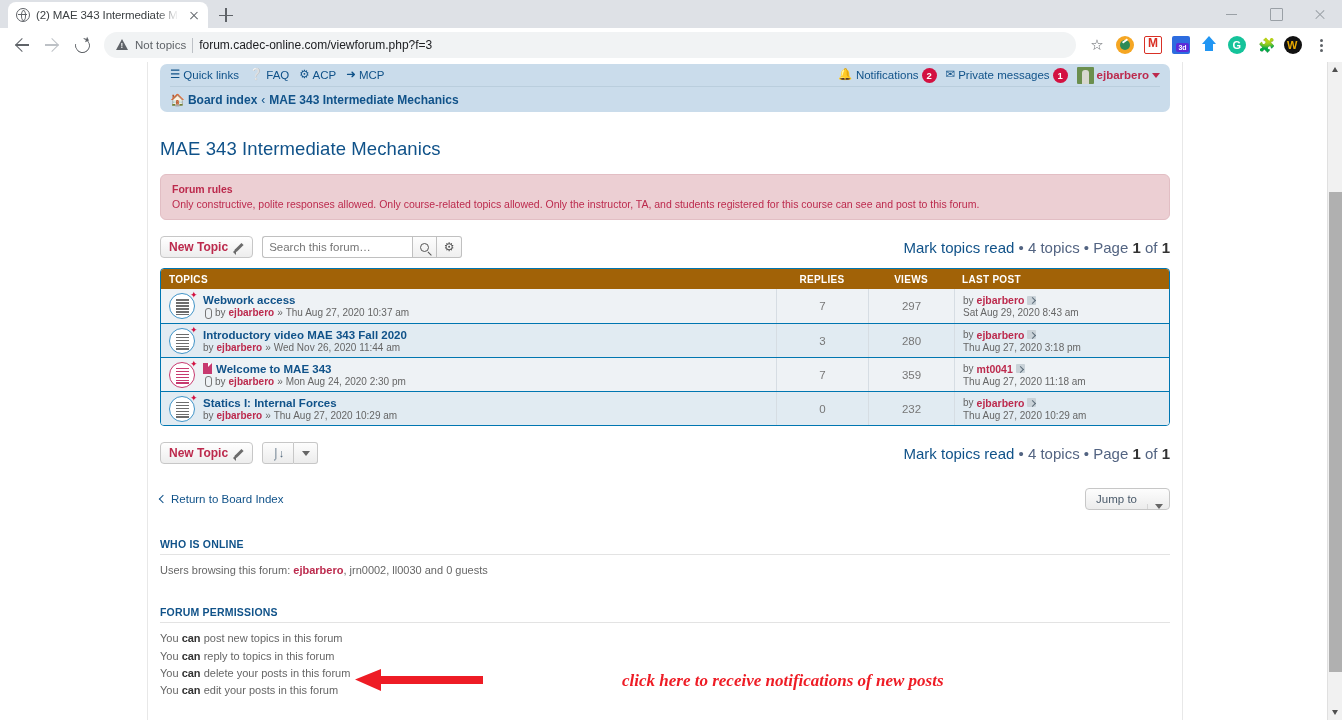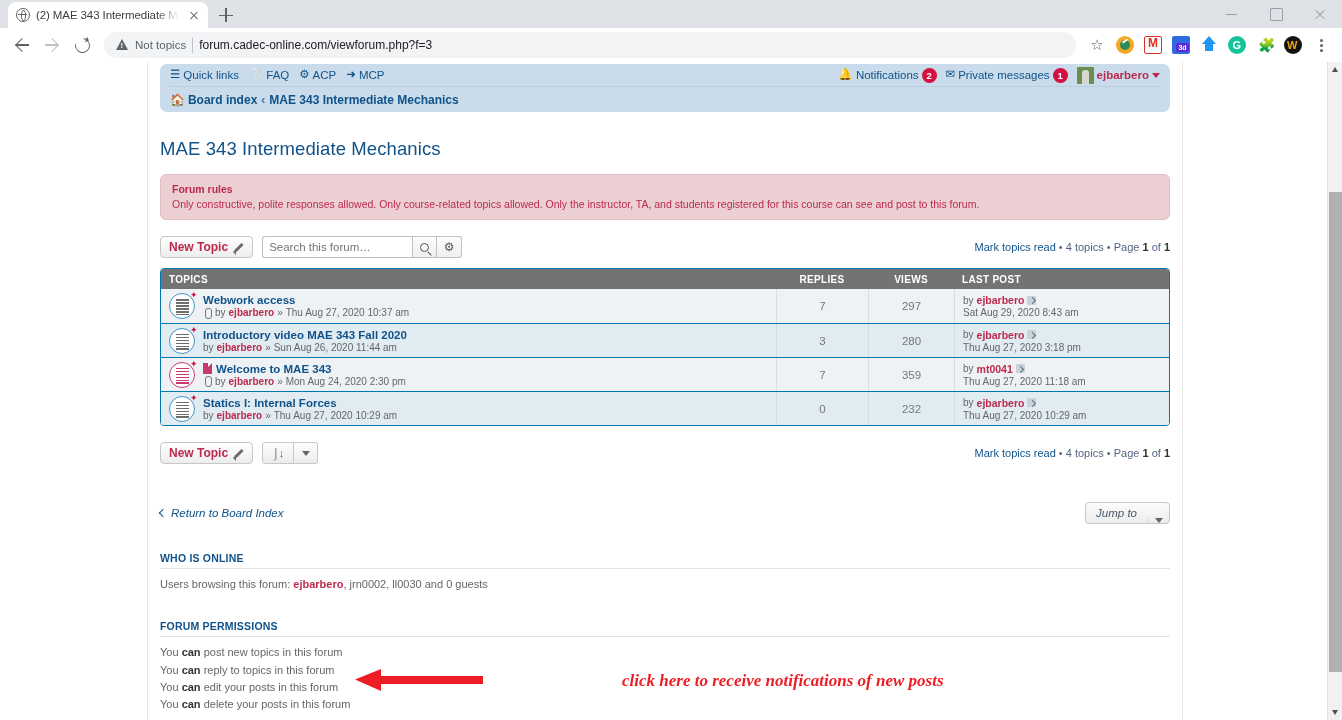--- a/index.html
+++ b/index.html
@@ -281,32 +281,32 @@
   .mag {
     width: 9px; height: 9px; border: 1.4px solid #555; border-radius: 50%;
     position: relative;
   }
   .mag::after {
     content: ""; position: absolute; right: -4px; bottom: -3px;
     width: 5px; height: 1.4px; background: #555; transform: rotate(45deg);
   }
   .gear { font-size: 12px; color: #555; line-height: 1; }
   .toolrow-right {
-    margin-left: auto; font-size: 11px; color: #536482;
+    margin-left: auto; font-size: 15px; color: #536482;
   }
   .toolrow-right a { color: #105289; text-decoration: none; }
   .toolrow-right b { color: #333; }
 
   
   .topiclist {
     margin-top: 9px; border: 1px solid #0076b1; border-radius: 4px;
     overflow: hidden;
   }
   .tl-head {
-    background: #737373; color: #fff; display: flex; align-items: center;
+    background: #a16207; color: #fff; display: flex; align-items: center;
     height: 20px; font-size: 10px; font-weight: bold; letter-spacing: 0.3px;
   }
   .tl-head .c-topics  { flex: 1; padding-left: 8px; }
   .tl-head .c-replies { width: 92px; text-align: center; }
   .tl-head .c-views   { width: 86px; text-align: center; }
   .tl-head .c-last    { width: 215px; padding-left: 8px; }
 
   .trow {
     display: flex; align-items: stretch; min-height: 34px;
     border-top: 1px solid #0076b1;
@@ -387,21 +387,21 @@
   }
   .sortbtn.a { border-radius: 3px 0 0 3px; width: 32px; }
   .sortbtn.b { border-radius: 0 3px 3px 0; border-left: none; width: 24px; }
   .sort-ico { font-size: 11px; color: #50667a; letter-spacing: -0.5px; }
   .caret-sm {
     width: 0; height: 0; border-left: 4px solid transparent;
     border-right: 4px solid transparent; border-top: 5px solid #666;
   }
 
   .navrow {
-    display: flex; align-items: center; margin-top: 36px; min-height: 24px; font-style: italic;
+    display: flex; align-items: center; margin-top: 22px; min-height: 24px;
   }
   .retlink { font-size: 11.5px; color: #105289; display: flex; align-items: center; gap: 5px; }
   .chev-l {
     width: 6px; height: 6px; border-left: 1.4px solid #105289;
     border-bottom: 1.4px solid #105289; transform: rotate(45deg);
   }
   .jumpto {
     margin-left: auto; display: flex; align-items: flex-end;
     border: 1px solid #c7c7c7; border-radius: 4px; overflow: hidden;
     background: linear-gradient(to bottom,#fdfdfd,#ececec);
@@ -659,21 +659,21 @@
                     <span class="dot">✦</span>
                   </div>
                   <div class="t-text">
                     <div class="t-title">
                       <a href="#" style="color:#105289;text-decoration:none;">Introductory video MAE 343 Fall 2020</a>
                     </div>
                     <div class="t-meta">
                       <span>by</span> 
                       <span class="author">ejbarbero</span> 
                       <span>»</span> 
-                      <span>Sun Aug 26, 2020 11:44 am</span>
+                      <span>Wed Nov 26, 2020 11:44 am</span>
                     </div>
                   </div>
                 </div>
                 <div class="t-replies">3</div>
                 <div class="t-views">280</div>
                 <div class="t-last">
                   <div class="l1">
                     <span>by</span> 
                     <span class="author">ejbarbero</span>
                     <span class="jump-ico"></span>
@@ -803,22 +803,22 @@
             <span class="me">ejbarbero</span><span>, jrn0002, ll0030 and 0 guests</span>
           </div>
         </div>
 
         <div class="sect">
           <div class="sect-h">FORUM PERMISSIONS</div>
           <div class="sect-b">
             <div id="perm-host">
                 <div class="perm-line"><span>You </span><b>can</b><span> post new topics in this forum</span></div>
                 <div class="perm-line"><span>You </span><b>can</b><span> reply to topics in this forum</span></div>
+                <div class="perm-line"><span>You </span><b>can</b><span> delete your posts in this forum</span></div>
                 <div class="perm-line"><span>You </span><b>can</b><span> edit your posts in this forum</span></div>
-                <div class="perm-line"><span>You </span><b>can</b><span> delete your posts in this forum</span></div>
               </div>
           </div>
         </div>
 
       </div>
 
     </div>
 
     <div id="annot">
       <svg width="480" height="36" viewBox="0 0 480 36">

